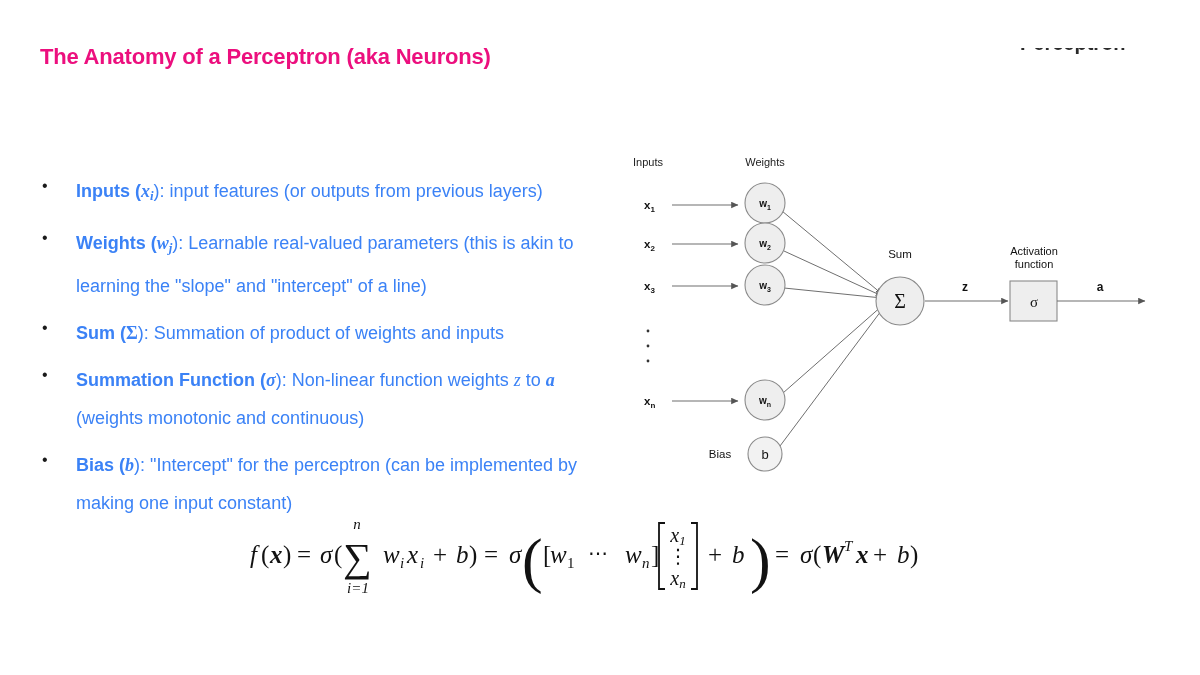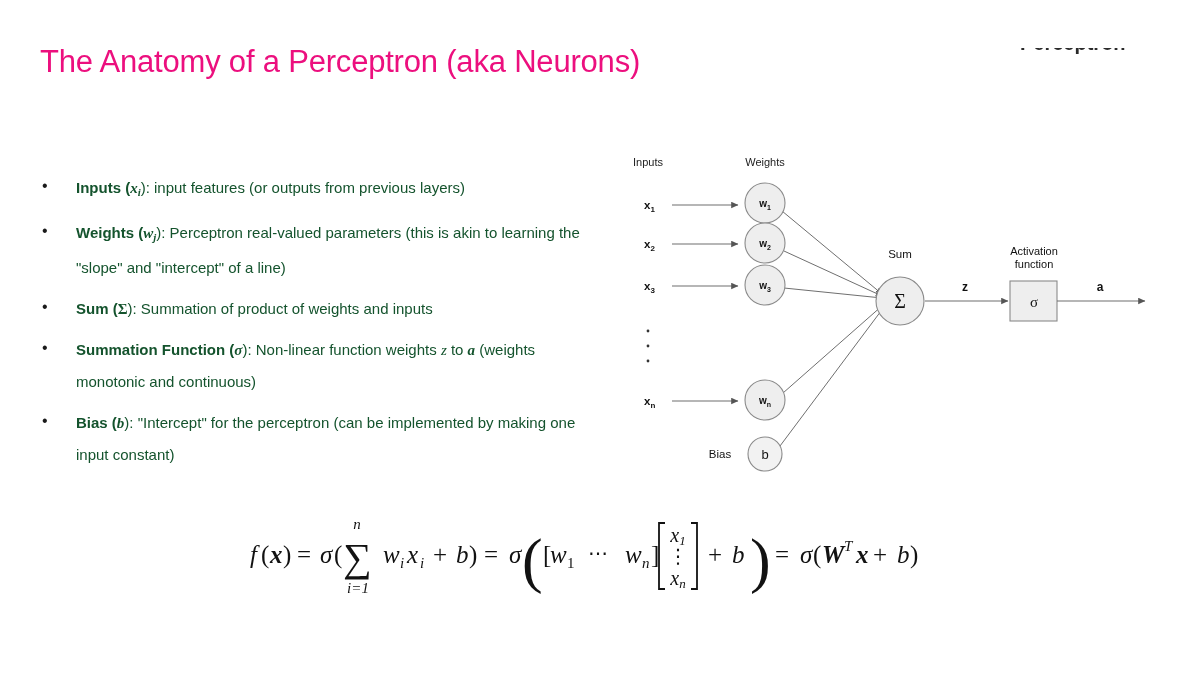--- a/index.html
+++ b/index.html
@@ -15,22 +15,22 @@
     overflow: hidden;
     font-family: "Liberation Sans", sans-serif;
   }
 
   
   .title {
     position: absolute;
     left: 40px;
     top: 44px;
     font-family: "Liberation Sans", sans-serif;
-    font-size: 31px;
-    font-weight: normal;
+    font-size: 22px;
+    font-weight: bold;
     color: #ec0f7e;
     letter-spacing: -0.2px;
     white-space: nowrap;
   }
 
   
   .cutoff-wrap {
     position: absolute;
     left: 1020px;
     top: 48px;
@@ -66,23 +66,23 @@
     flex: 0 0 38px;
     font-size: 16px;
     line-height: 27px;
     color: #1a1a1a;
     text-align: left;
     padding-left: 4px;
     box-sizing: border-box;
   }
   .bullet-text {
     flex: 1 1 auto;
-    font-size: 15px;
-    line-height: 32px;
-    color: #14532d;
+    font-size: 18px;
+    line-height: 38px;
+    color: #3b82f6;
     font-family: "Liberation Sans", sans-serif;
   }
   .bullet-text b { font-weight: bold; }
   .mi {
     font-family: "Liberation Serif", serif;
     font-style: italic;
     font-weight: bold;
   }
   .mi-nb {
     font-family: "Liberation Serif", serif;
@@ -134,21 +134,21 @@
 
   <div class="bullets">
 
     <div class="bullet-row">
       <div class="bullet-dot">•</div>
       <div class="bullet-text"><b>Inputs</b><b> (</b><span class="mi">x</span><span class="mi sub">i</span><span>): input features (or outputs from previous layers)</span></div>
     </div>
 
     <div class="bullet-row">
       <div class="bullet-dot">•</div>
-      <div class="bullet-text"><b>Weights</b><b> (</b><span class="mi">w</span><span class="mi sub">j</span><span>): Perceptron real-valued parameters (this is akin to learning the "slope" and "intercept" of a line)</span></div>
+      <div class="bullet-text"><b>Weights</b><b> (</b><span class="mi">w</span><span class="mi sub">j</span><span>): Learnable real-valued parameters (this is akin to learning the "slope" and "intercept" of a line)</span></div>
     </div>
 
     <div class="bullet-row">
       <div class="bullet-dot">•</div>
       <div class="bullet-text"><b>Sum</b><b> (</b><span class="msym">Σ</span><span>): Summation of product of weights and inputs</span></div>
     </div>
 
     <div class="bullet-row">
       <div class="bullet-dot">•</div>
       <div class="bullet-text"><b>Summation Function</b><b> (</b><span class="mi">σ</span><span>): Non-linear function weights </span><span class="mi-nb">z</span><span> to </span><span class="mi">a</span><span> (weights monotonic and continuous)</span></div>

